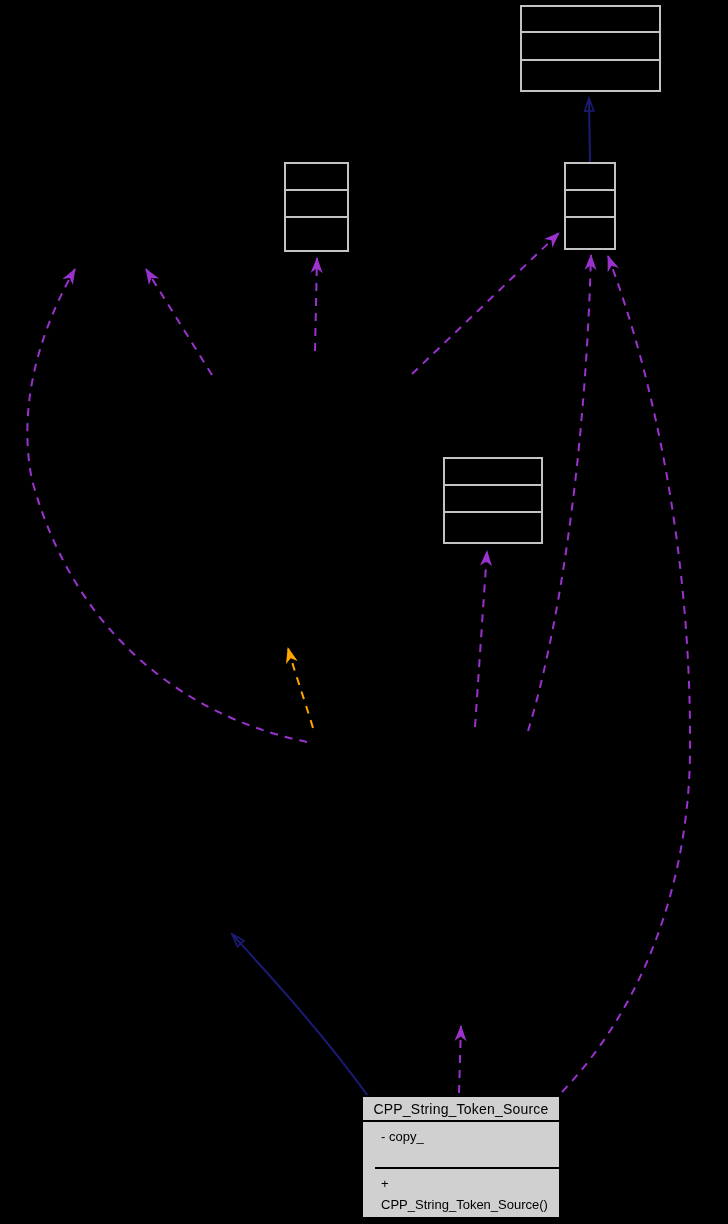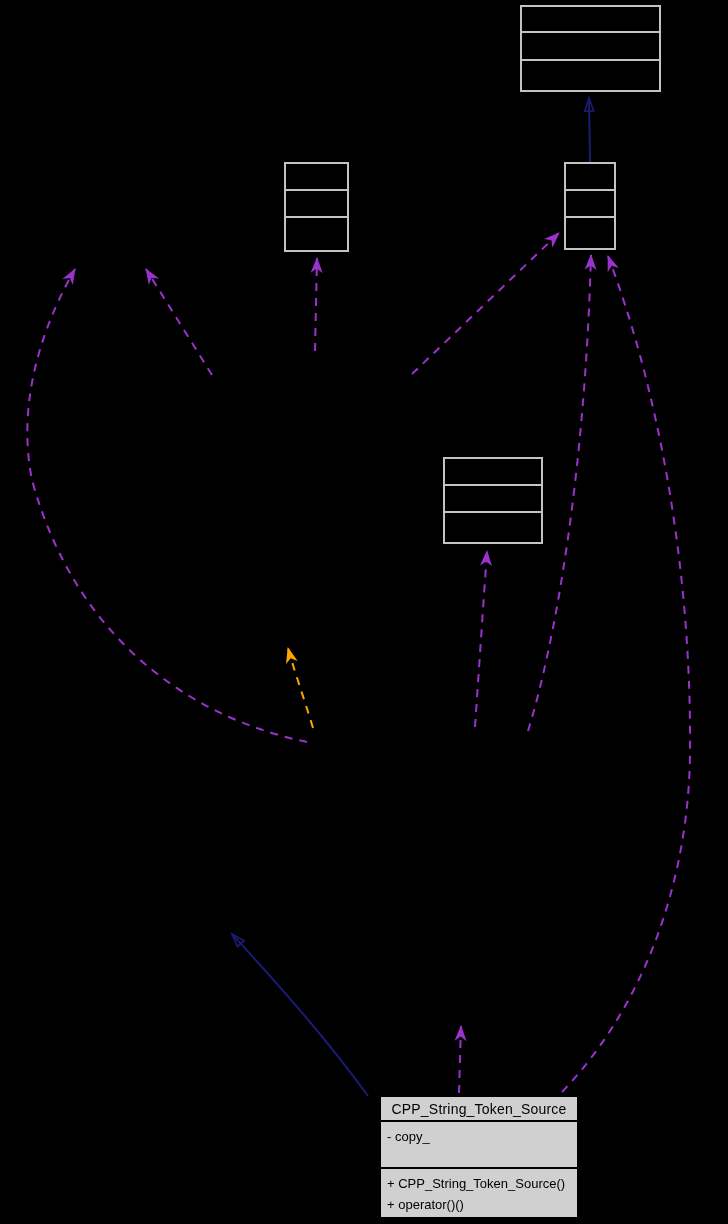--- a/index.html
+++ b/index.html
@@ -30,21 +30,21 @@
     border:2px solid var(--focus-border);background:var(--focus-fill);
     color:var(--text);font-size:13px;
   }
   .f-title{
     box-sizing:border-box;height:27px;border-bottom:2px solid var(--focus-border);
     display:flex;align-items:center;justify-content:center;
     font-size:14px;letter-spacing:0.2px;
   }
   .f-sec{
     box-sizing:border-box;border-bottom:2px solid var(--focus-border);
-    padding:4px 6px 2px 6px;line-height:21px;
+    padding:4px 6px 2px 6px;line-height:21px;margin-left:12px;
   }
   .f-sec.last{border-bottom:none;flex:1;}
 </style>
 </head>
 <body>
 
 <div class="canvas">
 
   <svg class="edges" width="728" height="1224" viewBox="0 0 728 1224" xmlns="http://www.w3.org/2000/svg">
     <defs>
@@ -91,24 +91,23 @@
     <div class="comp" style="height:27px;"></div>
     <div class="comp last"></div>
   </div>
 
   <div class="node" style="left:443px;top:457px;width:100px;height:87px;">
     <div class="comp" style="height:27px;"></div>
     <div class="comp" style="height:27px;"></div>
     <div class="comp last"></div>
   </div>
 
-  <div class="node focus" style="left:379px;top:1095px;width:200px;height:124px;">
+  <div class="node focus" style="left:361px;top:1095px;width:200px;height:124px;">
     <div class="f-title">CPP_String_Token_Source</div>
     <div class="f-sec" style="height:50px;">
       <div>- copy_</div>
     </div>
     <div class="f-sec last">
       <div>+ CPP_String_Token_Source()</div>
-      <div>+ operator()()</div>
     </div>
   </div>
 
 </div>
 
 </body></html>

